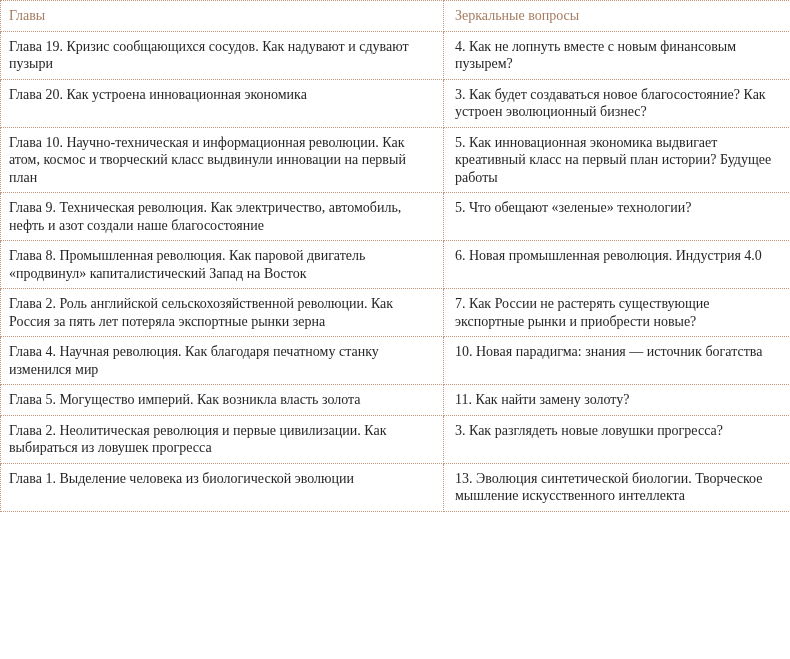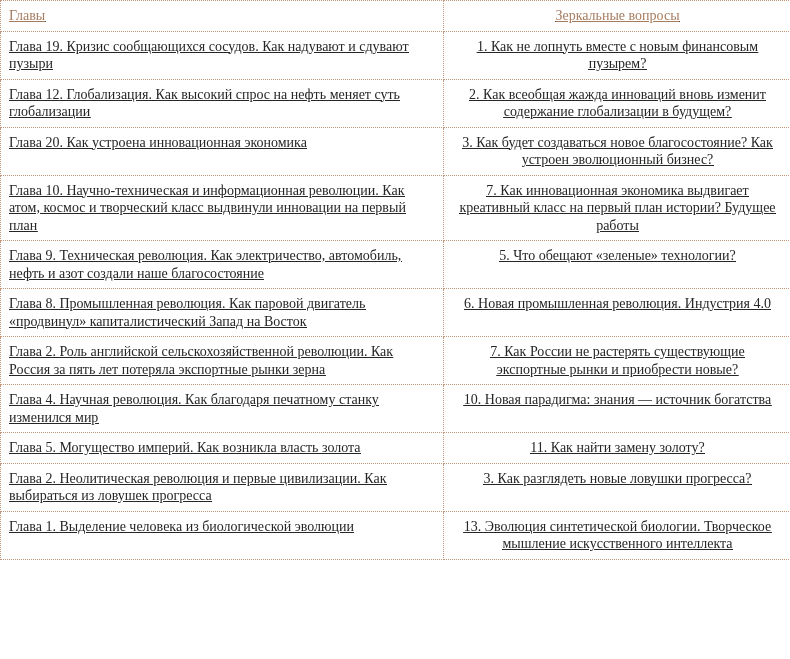--- a/index.html
+++ b/index.html
@@ -1,21 +1,21 @@
 <!DOCTYPE html>
 <html lang="ru" style="--accent: #a67c5f; --border: #c2967a; --text: #262626; --bg: #ffffff;"><head>
 <meta charset="utf-8">
 <style>
   :root{
     --accent:#a67c5f;
     --border:#c2967a;
     --text:#262626;
     --bg:#ffffff;
   }
-  *{box-sizing:border-box;margin:0;padding:0;text-decoration:underline;}
+  *{box-sizing:border-box;margin:0;padding:0;}
   html,body{background:var(--bg);}
   body{
     width:790px;
     height:659px;
     overflow:hidden;
     font-family:"Liberation Serif","DejaVu Serif",serif;
   }
   table.mirror-table{
     width:790px;
     border-collapse:collapse;
@@ -31,21 +31,20 @@
     text-align:left;
     padding:6px 10px 6px 8px;
     font-size:14px;
     line-height:1.25;
     color:var(--text);
     word-wrap:break-word;
   }
   .mirror-table td:last-child,
   .mirror-table th:last-child{
     padding-left:11px;
-    text-align:center;
   }
   .mirror-table th{
     font-weight:normal;
     color:var(--accent);
   }
 </style>
 </head>
 <body>
 
 <table class="mirror-table">
@@ -55,33 +54,29 @@
   </colgroup>
   <thead>
     <tr>
       <th>Главы</th>
       <th>Зеркальные вопросы</th>
     </tr>
   </thead>
   <tbody>
     <tr>
       <td>Глава 19. Кризис сообщающихся сосудов. Как надувают и сдувают пузыри</td>
-      <td>1. Как не лопнуть вместе с новым финансовым пузырем?</td>
-    </tr>
-    <tr>
-      <td>Глава 12. Глобализация. Как высокий спрос на нефть меняет суть глобализации</td>
-      <td>2. Как всеобщая жажда инноваций вновь изменит содержание глобализации в будущем?</td>
+      <td>4. Как не лопнуть вместе с новым финансовым пузырем?</td>
     </tr>
     <tr>
       <td>Глава 20. Как устроена инновационная экономика</td>
       <td>3. Как будет создаваться новое благосостояние? Как устроен эволюционный бизнес?</td>
     </tr>
     <tr>
       <td>Глава 10. Научно-техническая и информационная революции. Как атом, космос и творческий класс выдвинули инновации на первый план</td>
-      <td>7. Как инновационная экономика выдвигает креативный класс на первый план истории? Будущее работы</td>
+      <td>5. Как инновационная экономика выдвигает креативный класс на первый план истории? Будущее работы</td>
     </tr>
     <tr>
       <td>Глава 9. Техническая революция. Как электричество, автомобиль, нефть и азот создали наше благосостояние</td>
       <td>5. Что обещают «зеленые» технологии?</td>
     </tr>
     <tr>
       <td>Глава 8. Промышленная революция. Как паровой двигатель «продвинул» капиталистический Запад на Восток</td>
       <td>6. Новая промышленная революция. Индустрия 4.0</td>
     </tr>
     <tr>

